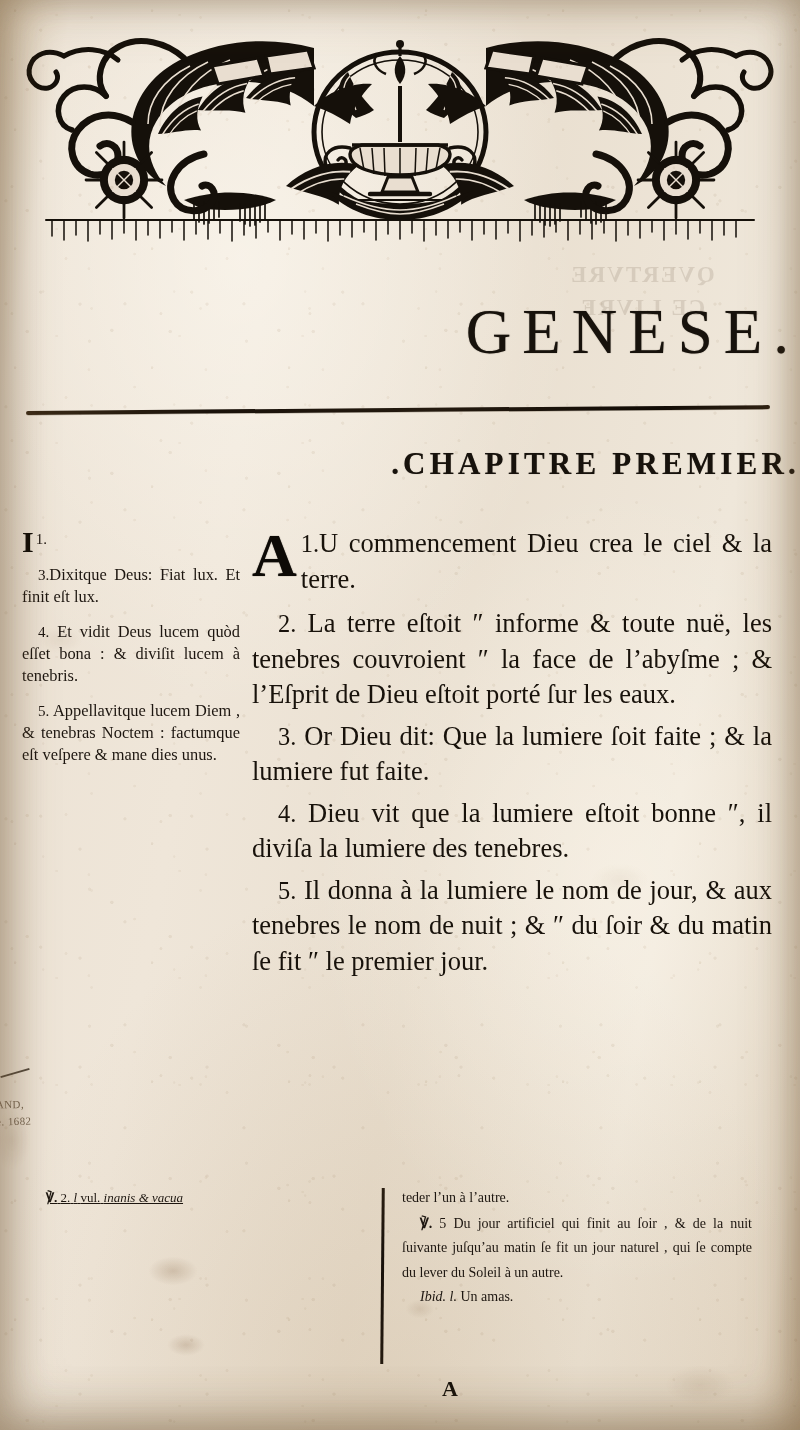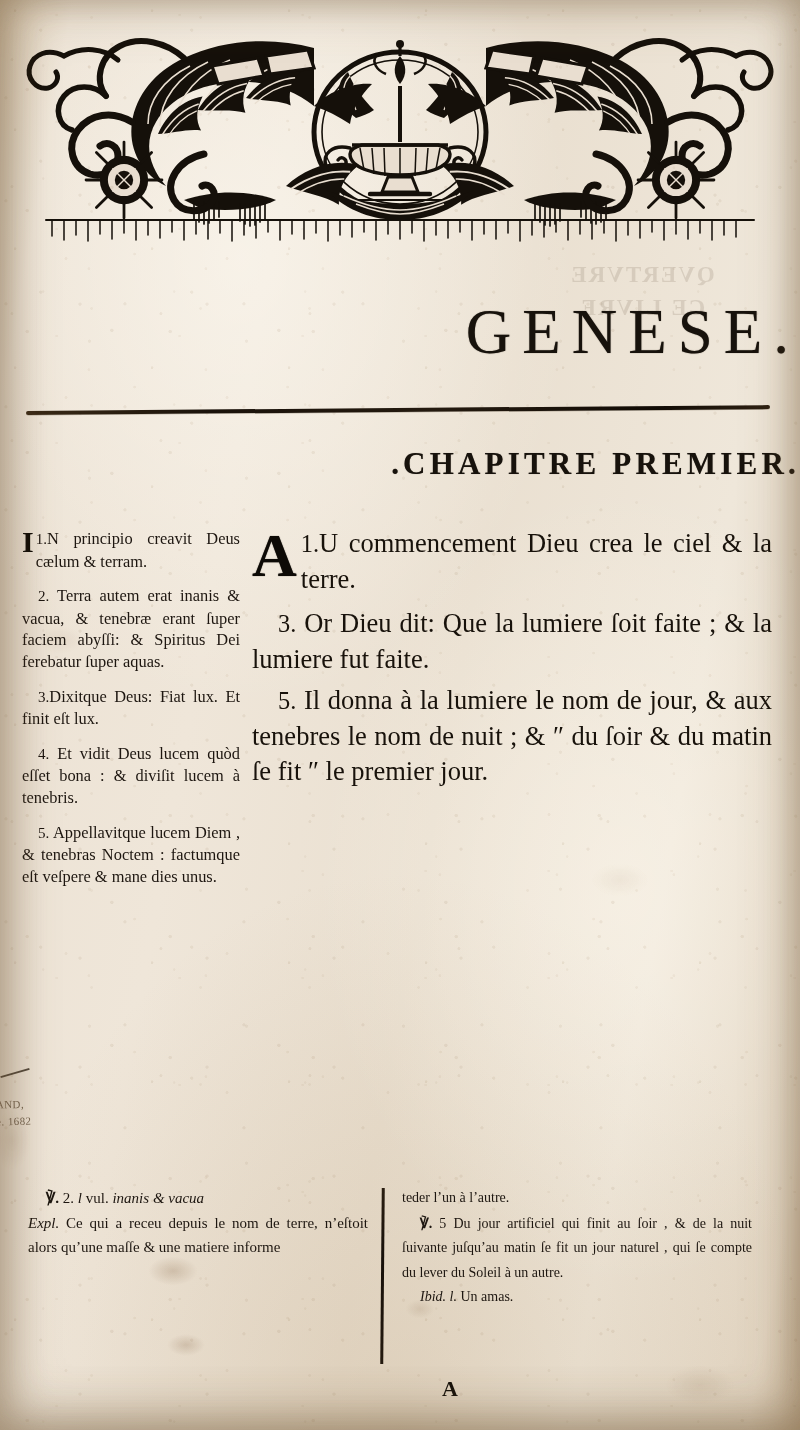--- a/index.html
+++ b/index.html
@@ -119,21 +119,21 @@
   .dropcap-lat{
     float:left;font-size:30px;line-height:25px;
     margin:1px 2px 0 0;color:#0d0a06;font-weight:700;
   }
   .vn{font-size:.92em;}
 
   
   #notes{position:absolute;left:0;top:1186px;width:800px;height:200px;}
   #notecol-l{
     position:absolute;left:28px;top:0;width:340px;
-    font-size:15px;line-height:24.5px;color:#1d1610;text-align:justify;
+    font-size:13px;line-height:24.5px;color:#1d1610;text-align:justify;text-decoration:underline;
   }
   #notecol-r{
     position:absolute;left:402px;top:0;width:350px;
     font-size:14px;line-height:24.5px;color:#1d1610;text-align:justify;
   }
   #notes p{margin:0;text-indent:18px;}
   #notes p.noind{text-indent:0;}
   #notediv{
     position:absolute;left:381px;top:2px;width:2.6px;height:176px;
     background:linear-gradient(180deg,#2a1e11,#17100a 40%,#241a0f 100%);
@@ -422,48 +422,45 @@
     <div>CE LIVRE</div>
   </div>
 
   <div class="title" id="booktitle">GENESE.</div>
   <div id="rule"></div>
   <div class="title" id="chaptitle">.CHAPITRE PREMIER.</div>
 
   <div id="cols">
 
     <div id="latin">
-      <p class="first"><span class="vn">1.</span><span class="dropcap-lat">I</span><span>N principio creavit Deus cælum &amp; terram.</span></p>
-      <p><span class="vn">2.</span> <span>Terra autem erat inanis &amp; vacua, &amp; tenebræ erant ſuper faciem abyſſi: &amp; Spiritus Dei ferebatur ſuper aquas.</span></p>
+      <p class="first"><span class="vn">1.</span><span class="dropcap-lat">I</span></p>
       <p><span class="vn">3.</span><span>Dixitque Deus: Fiat lux. Et finit eſt lux.</span></p>
       <p><span class="vn">4.</span> <span>Et vidit Deus lucem quòd eſſet bona : &amp; diviſit lucem à tenebris.</span></p>
       <p><span class="vn">5.</span> <span>Appellavitque lucem Diem , &amp; tenebras Noctem : factumque eſt veſpere &amp; mane dies unus.</span></p>
     </div>
 
     <div id="french">
       <p class="first"><span class="vn">1.</span><span class="dropcap">A</span><span>U commencement Dieu crea le ciel &amp; la terre.</span></p>
+      <p><span class="vn">2.</span> <span>La terre eſtoit ″ informe &amp; toute nuë, les tenebres couvroient ″ la face de l’abyſme ; &amp; l’Eſprit de Dieu eſtoit porté ſur les eaux.</span></p>
       <p><span class="vn">3.</span> <span>Or Dieu dit: Que la lumiere ſoit faite ; &amp; la lumiere fut faite.</span></p>
+      <p><span class="vn">4.</span> <span>Dieu vit que la lumiere eſtoit bonne ″, il diviſa la lumiere des tenebres.</span></p>
       <p><span class="vn">5.</span> <span>Il donna à la lumiere le nom de jour, &amp; aux tenebres le nom de nuit ; &amp; ″ du ſoir &amp; du matin ſe fit ″ le premier jour.</span></p>
     </div>
   </div>
 
   <div id="notes">
     <div id="notediv"></div>
 
     <div id="notecol-l">
       <p>
         <span class="vers">℣.</span>
         <span>2.</span>
         <span class="ital">l</span>
         <span>vul.</span>
         <span class="ital">inanis &amp; vacua</span>
-      </p>
-      <p class="noind">
-        <span class="ital">Expl.</span>
-        <span>Ce qui a receu depuis le nom de terre, n’eſtoit alors qu’une maſſe &amp; une matiere informe</span>
       </p>
     </div>
 
     <div id="notecol-r">
       <p class="noind">
         <span>teder l’un à l’autre.</span>
       </p>
       <p>
         <span class="vers">℣.</span>
         <span>5</span>

